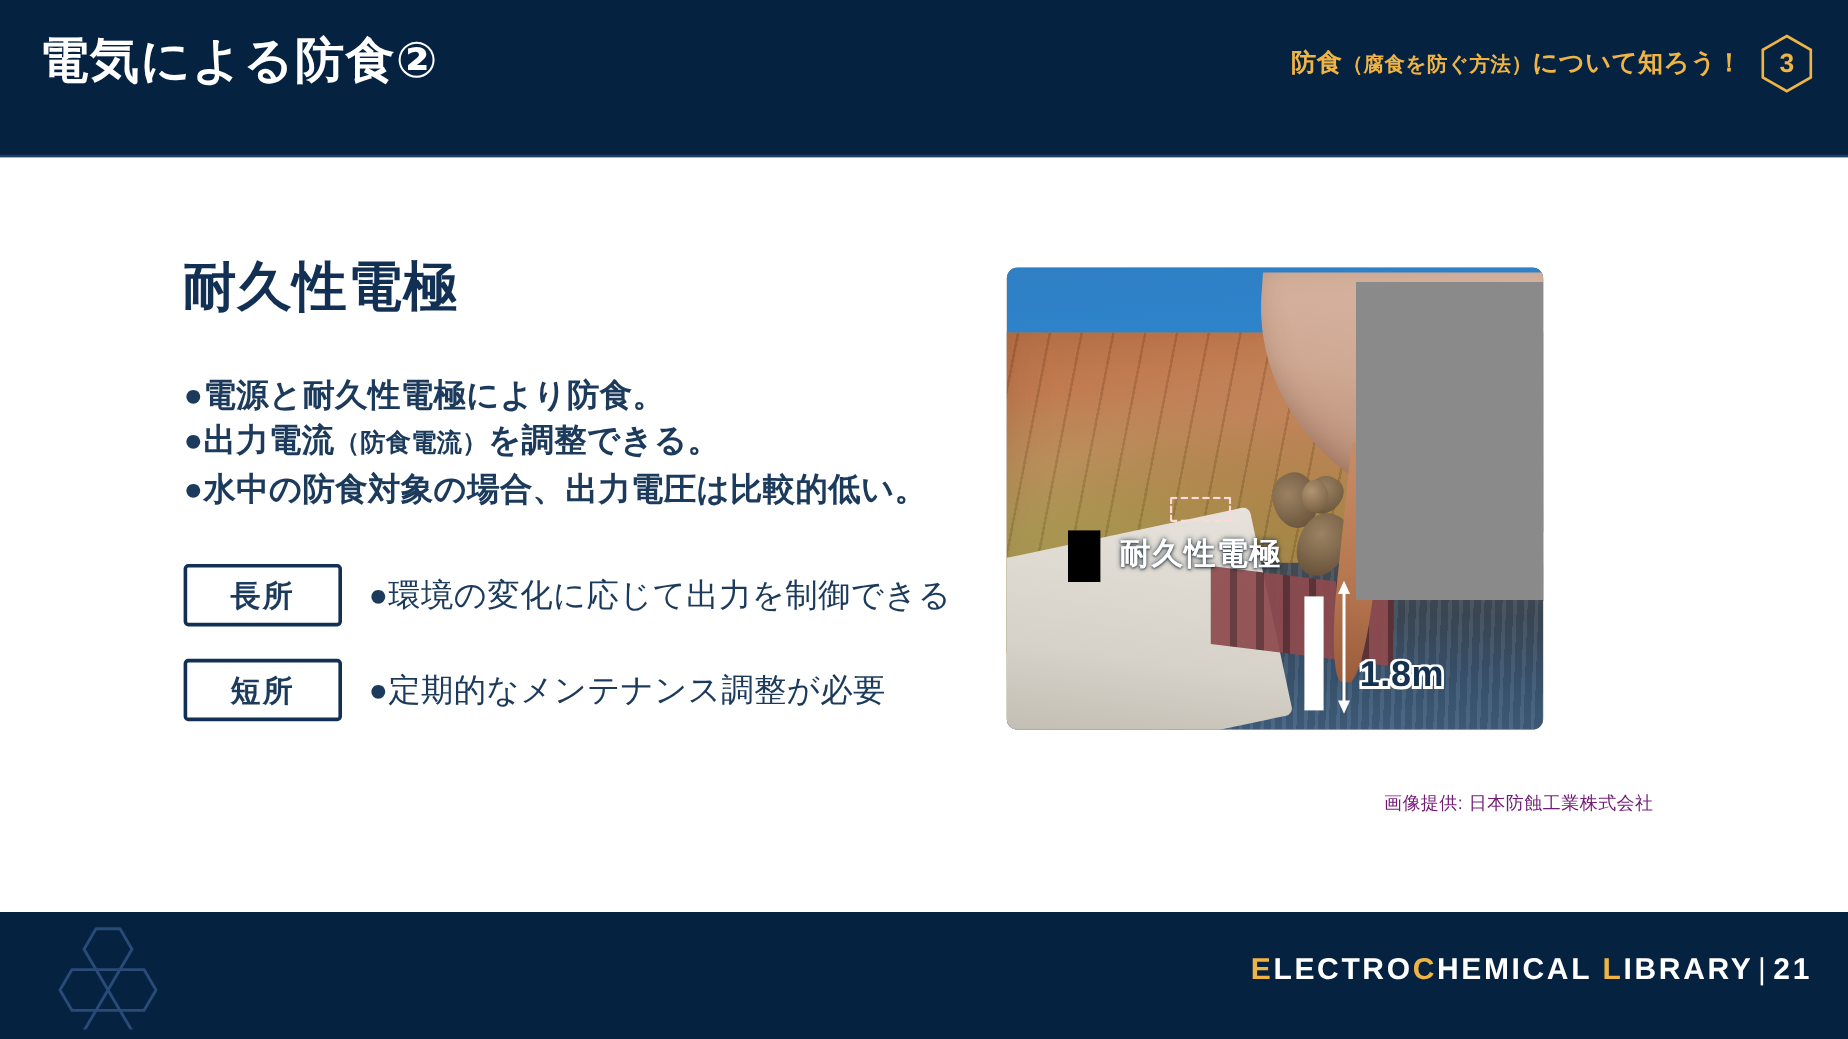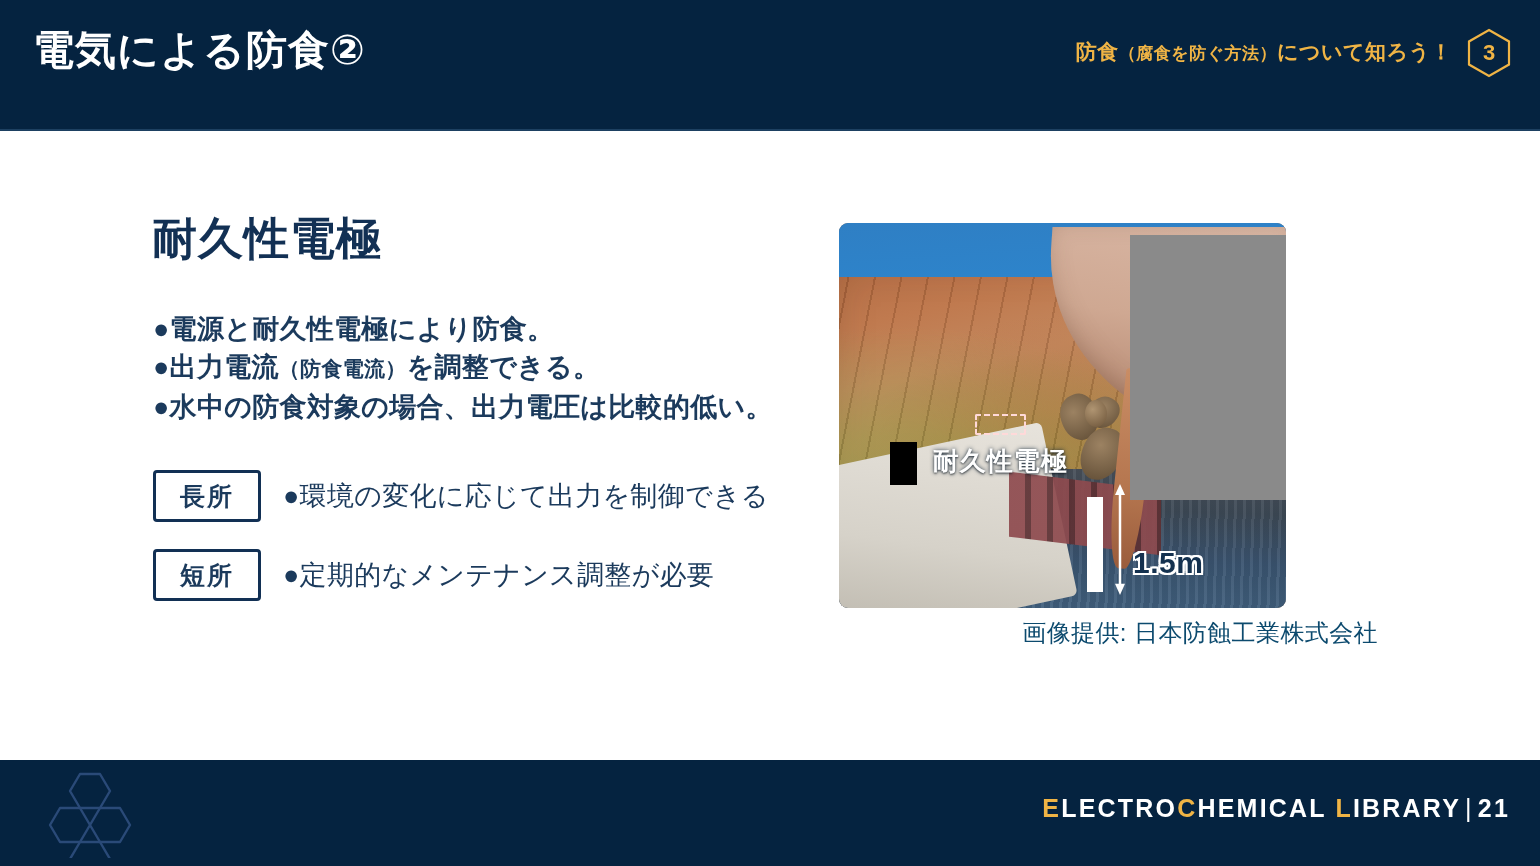--- a/index.html
+++ b/index.html
@@ -122,21 +122,21 @@
     position: absolute;
     left: 153px;
     display: flex;
     align-items: center;
     gap: 22px;
   }
   .pc-row.row-pro  { top: 470px; }
   .pc-row.row-con  { top: 549px; }
   .pc-tag {
     box-sizing: border-box;
-    width: 108px;
+    width: 132px;
     height: 52px;
     border: 3px solid #123054;
     border-radius: 4px;
     display: flex;
     align-items: center;
     justify-content: center;
     font-size: 25px;
     font-weight: bold;
     color: #1b3a5c;
     background: #ffffff;
@@ -330,25 +330,25 @@
       -2px  2px 0 #fff,  2px  2px 0 #fff,
        0   -2px 0 #fff,  0    2px 0 #fff,
       -2px  0   0 #fff,  2px  0   0 #fff;
     white-space: nowrap;
     letter-spacing: 0.5px;
   }
 
   .photo-credit {
     position: absolute;
     left: 819px;
-    top: 617px;
+    top: 660px;
     width: 559px;
     text-align: right;
-    font-size: 24px;
-    color: #0c4a6e;
+    font-size: 15px;
+    color: #701a75;
     letter-spacing: 0.4px;
     white-space: nowrap;
   }
 
   
   .footer {
     position: absolute;
     left: 0;
     bottom: 0;
     width: 1540px;
@@ -440,21 +440,21 @@
 
       <div class="ph-scale">
         <div class="ph-scale-bar"></div>
         <div class="ph-scale-arrow">
           <svg width="14" height="100%" viewBox="0 0 14 100" preserveAspectRatio="none" aria-hidden="true">
             <line x1="7" y1="6" x2="7" y2="94" stroke="#ffffff" stroke-width="2.5"></line>
             <polygon points="7,0 12,10 2,10" fill="#ffffff"></polygon>
             <polygon points="7,100 12,90 2,90" fill="#ffffff"></polygon>
           </svg>
         </div>
-        <div class="ph-scale-text">1.5m</div>
+        <div class="ph-scale-text">1.8m</div>
       </div>
     </div>
   </div>
 
   <div class="photo-credit">画像提供: 日本防蝕工業株式会社</div>
 
   <div class="footer">
     <div class="footer-logo">
       <svg width="110" height="86" viewBox="0 0 110 86" aria-hidden="true">
         <g fill="none" stroke="#2a4a78" stroke-width="2.4" stroke-linejoin="round">

